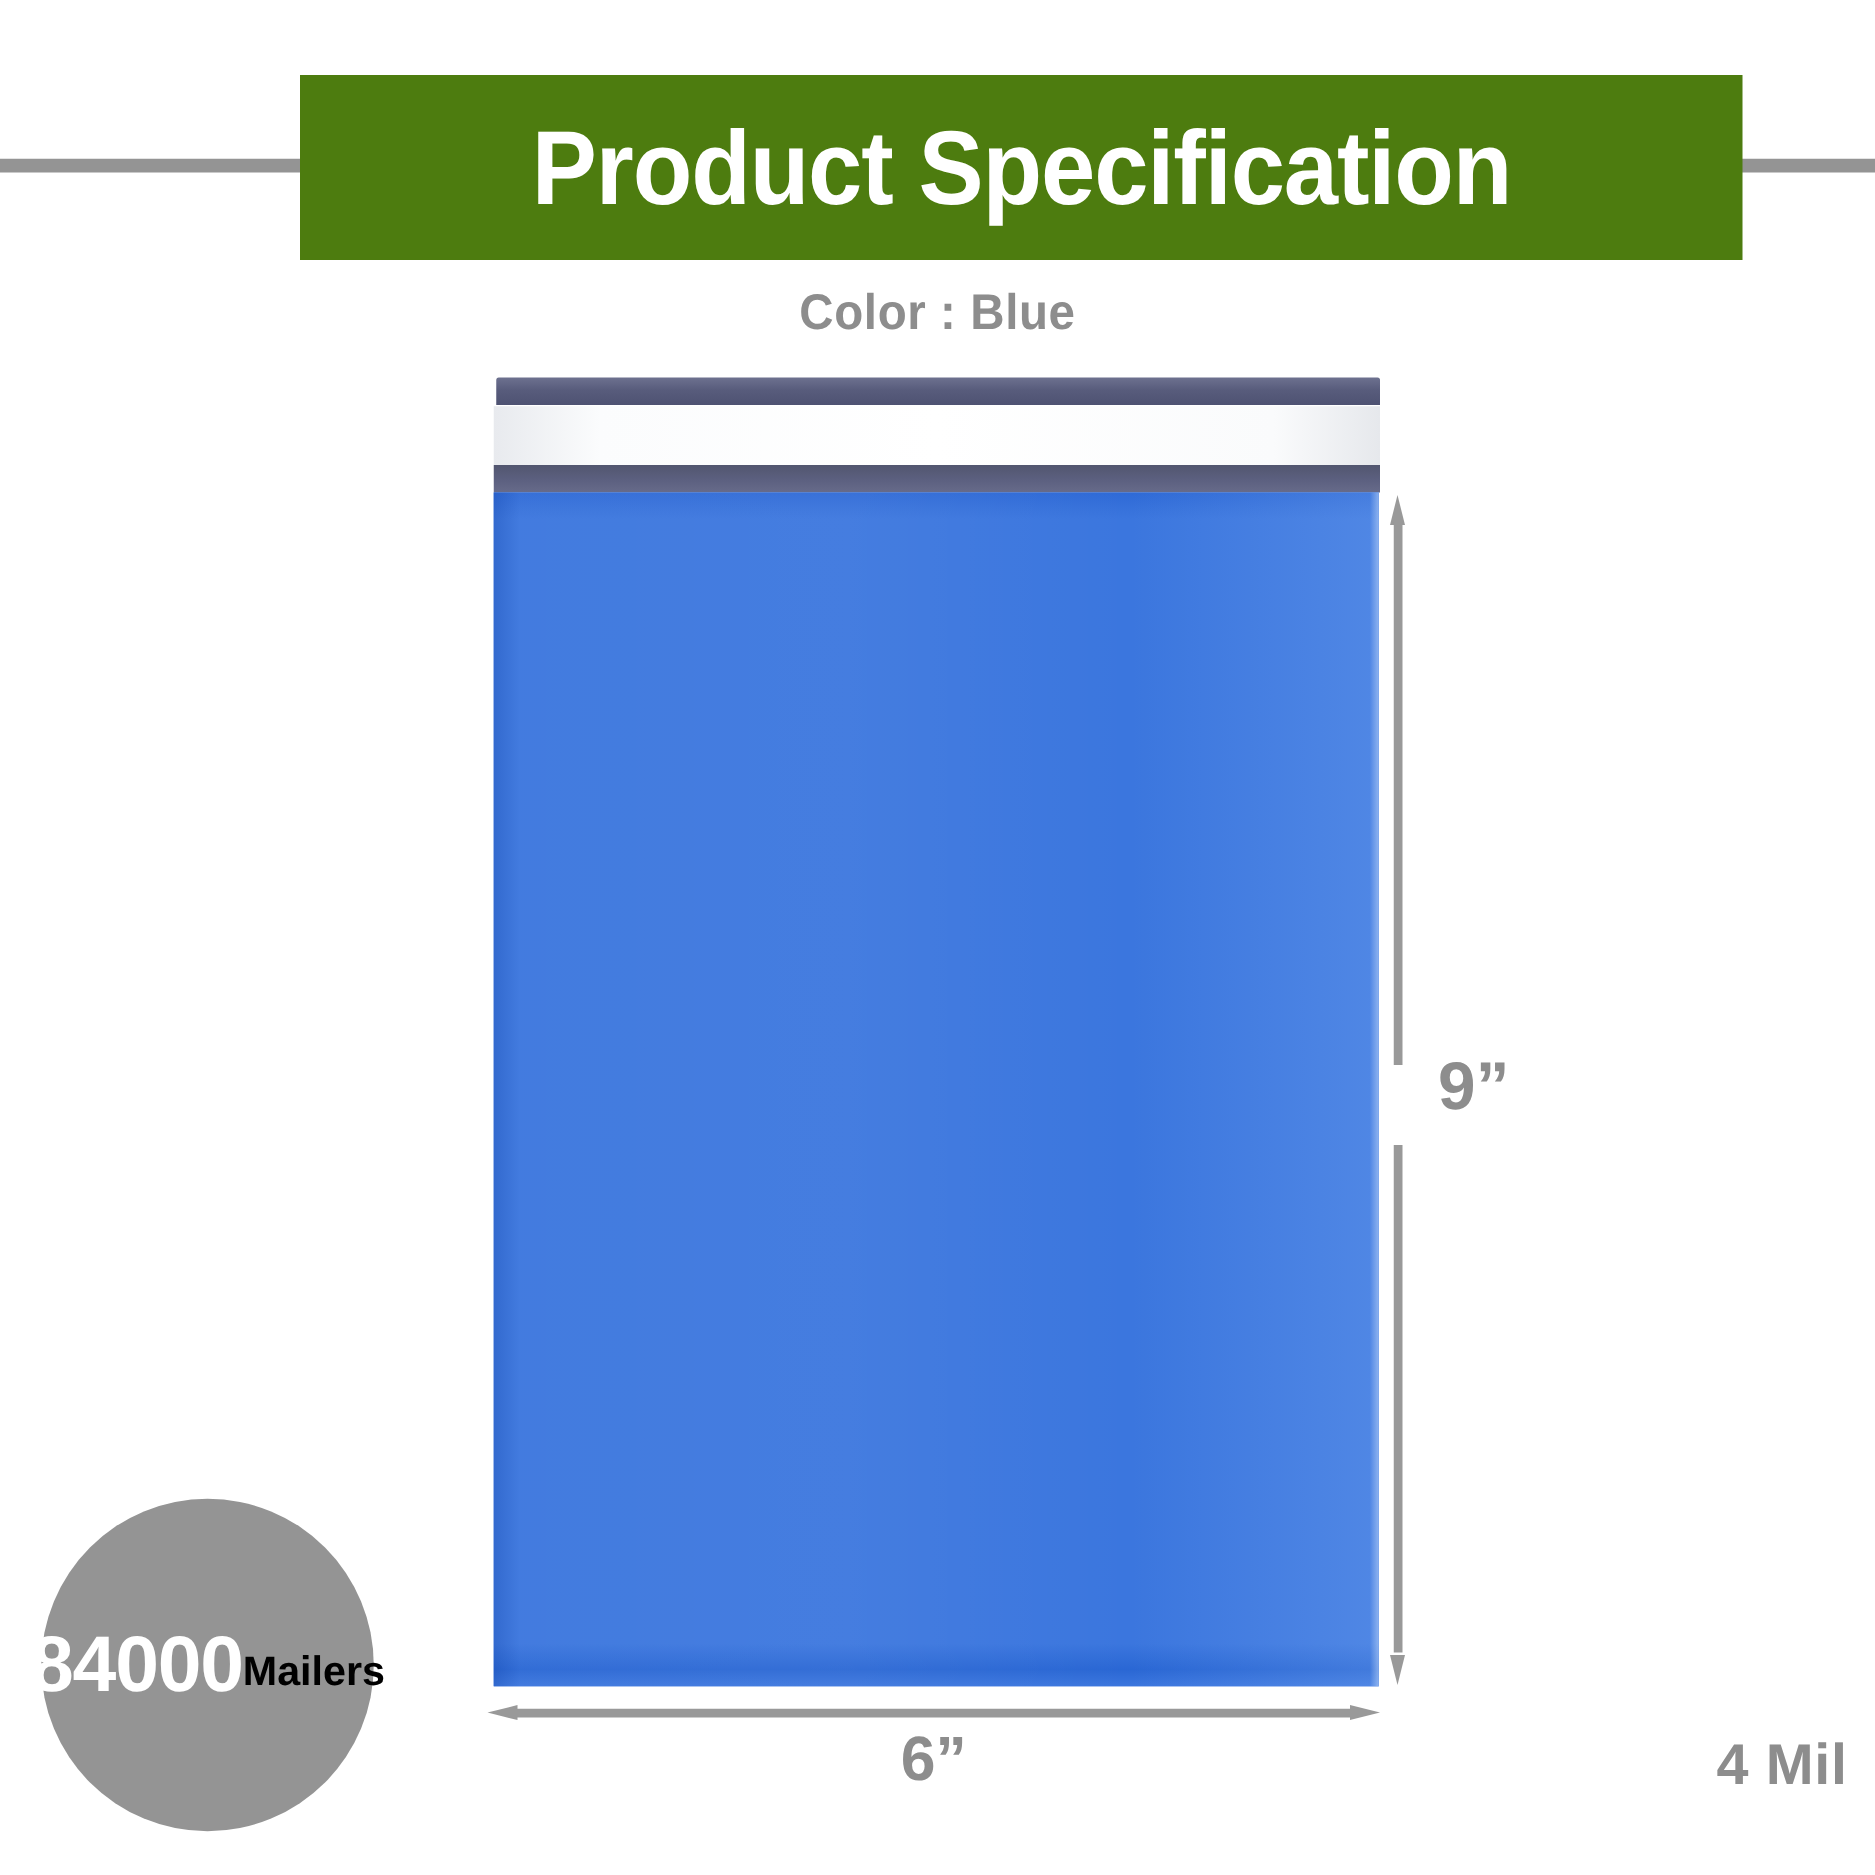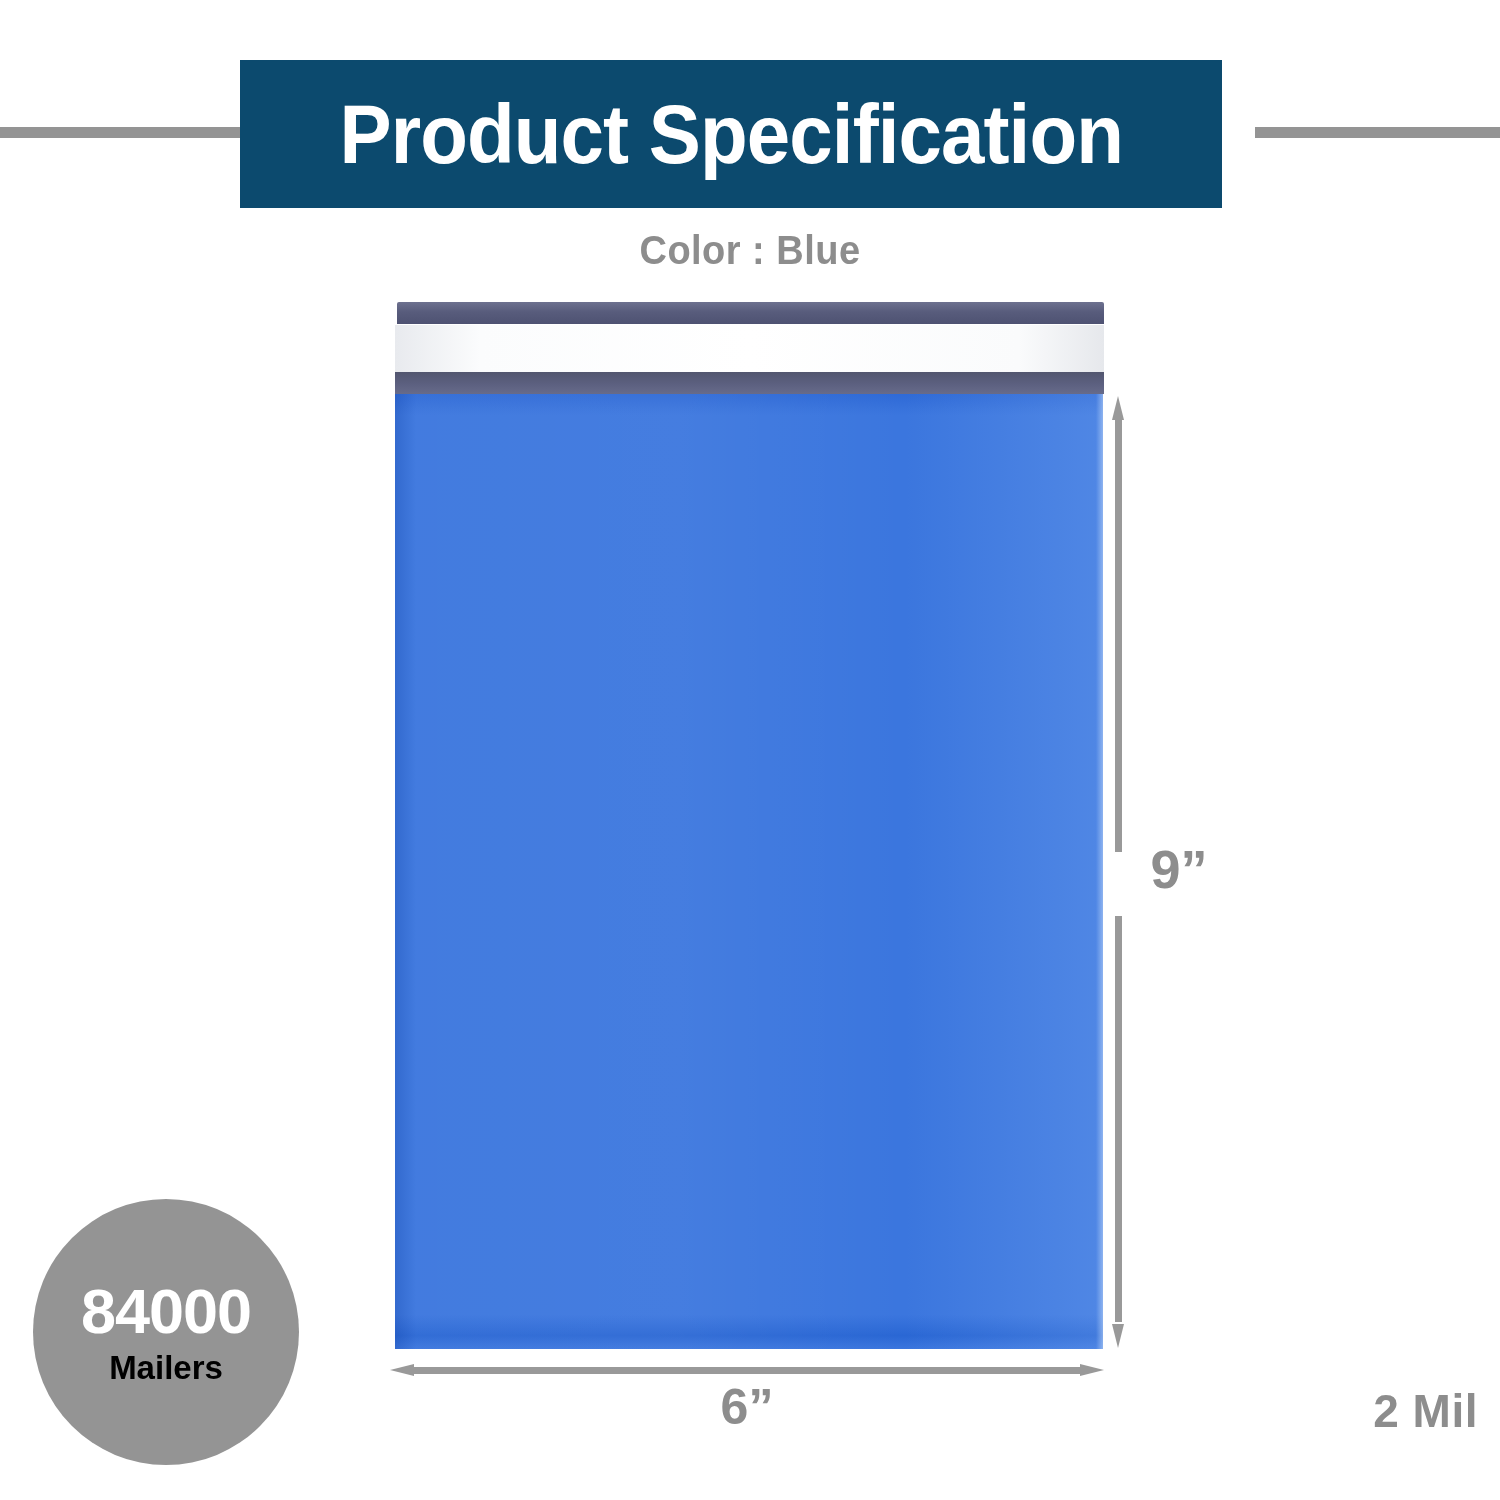--- a/index.html
+++ b/index.html
@@ -29,23 +29,23 @@
     height: 11px;
     background: #949494;
   }
   #rule-left  { left: 0px;    width: 245px; }
   #rule-right { left: 1255px; width: 245px; }
 
   #title-banner {
     position: absolute;
     left: 240px;
     top: 60px;
-    width: 982px;
+    width: 1154px;
     height: 148px;
-    background: #0c4a6e;
+    background: #4d7c0f;
     display: flex;
     align-items: center;
     justify-content: center;
   }
   #page-title {
     color: #ffffff;
     font-family: "Liberation Sans Narrow", "Liberation Sans", sans-serif;
     font-weight: bold;
     font-size: 84px;
     letter-spacing: -1px;
@@ -206,21 +206,21 @@
   
   #quantity-badge {
     position: absolute;
     left: 33px;
     top: 1199px;
     width: 266px;
     height: 266px;
     border-radius: 50%;
     background: #949494;
     display: flex;
-    flex-direction: column;
+    flex-direction: row;
     align-items: center;
     justify-content: center;
   }
   #quantity-value {
     color: #ffffff;
     font-weight: bold;
     font-size: 63px;
     line-height: 1;
     letter-spacing: -1px;
   }
@@ -282,14 +282,14 @@
   <div id="harrow-right"></div>
 </div>
 <div id="dim-width-label">6”</div>
 
 <div id="quantity-badge">
   <div id="quantity-value">84000</div>
   <div id="quantity-unit">Mailers</div>
 </div>
 
 <div id="thickness-block">
-  <div>2 Mil</div>
+  <div>4 Mil</div>
 </div>
 
 </body></html>

